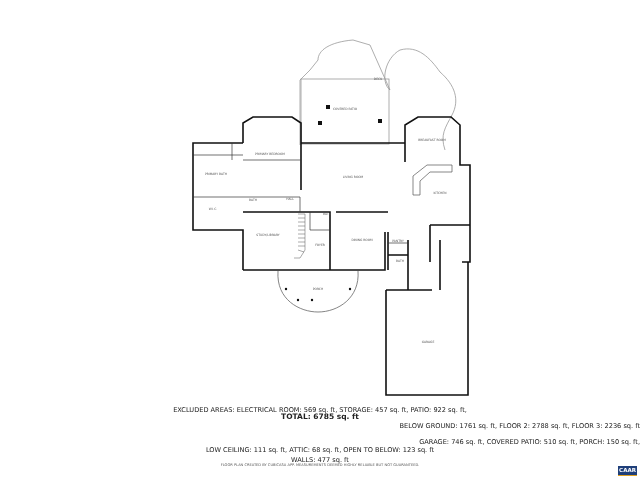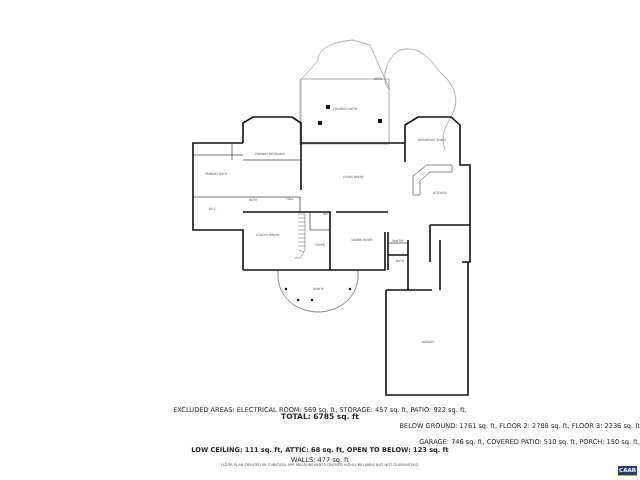--- a/index.html
+++ b/index.html
@@ -84,16 +84,16 @@
   <text class="lbl" x="398" y="242">PANTRY</text>
   <text class="lbl" x="400" y="262">BATH</text>
   <text class="lbl" x="318" y="290">PORCH</text>
   <text class="lbl" x="428" y="343">GARAGE</text>
 </svg>
 
 <div class="footer total">TOTAL: 6785 sq. ft</div>
 <div class="footer line" style="top:422px;text-align:right;">BELOW GROUND: 1761 sq. ft, FLOOR 2: 2788 sq. ft, FLOOR 3: 2236 sq. ft</div>
 <div class="footer line" style="top:406px;">EXCLUDED AREAS: ELECTRICAL ROOM: 569 sq. ft, STORAGE: 457 sq. ft, PATIO: 922 sq. ft,</div>
 <div class="footer line" style="top:438px;text-align:right;">GARAGE: 746 sq. ft, COVERED PATIO: 510 sq. ft, PORCH: 150 sq. ft,</div>
-<div class="footer line" style="top:446px;font-weight:bold;">LOW CEILING: 111 sq. ft, ATTIC: 68 sq. ft, OPEN TO BELOW: 123 sq. ft</div>
+<div class="footer line" style="top:446px;">LOW CEILING: 111 sq. ft, ATTIC: 68 sq. ft, OPEN TO BELOW: 123 sq. ft</div>
 <div class="footer line" style="top:456px;">WALLS: 477 sq. ft</div>
 <div class="footer disclaimer">FLOOR PLAN CREATED BY CUBICASA APP. MEASUREMENTS DEEMED HIGHLY RELIABLE BUT NOT GUARANTEED.</div>
 <div class="badge">CAAR</div>
 
 </body></html>

